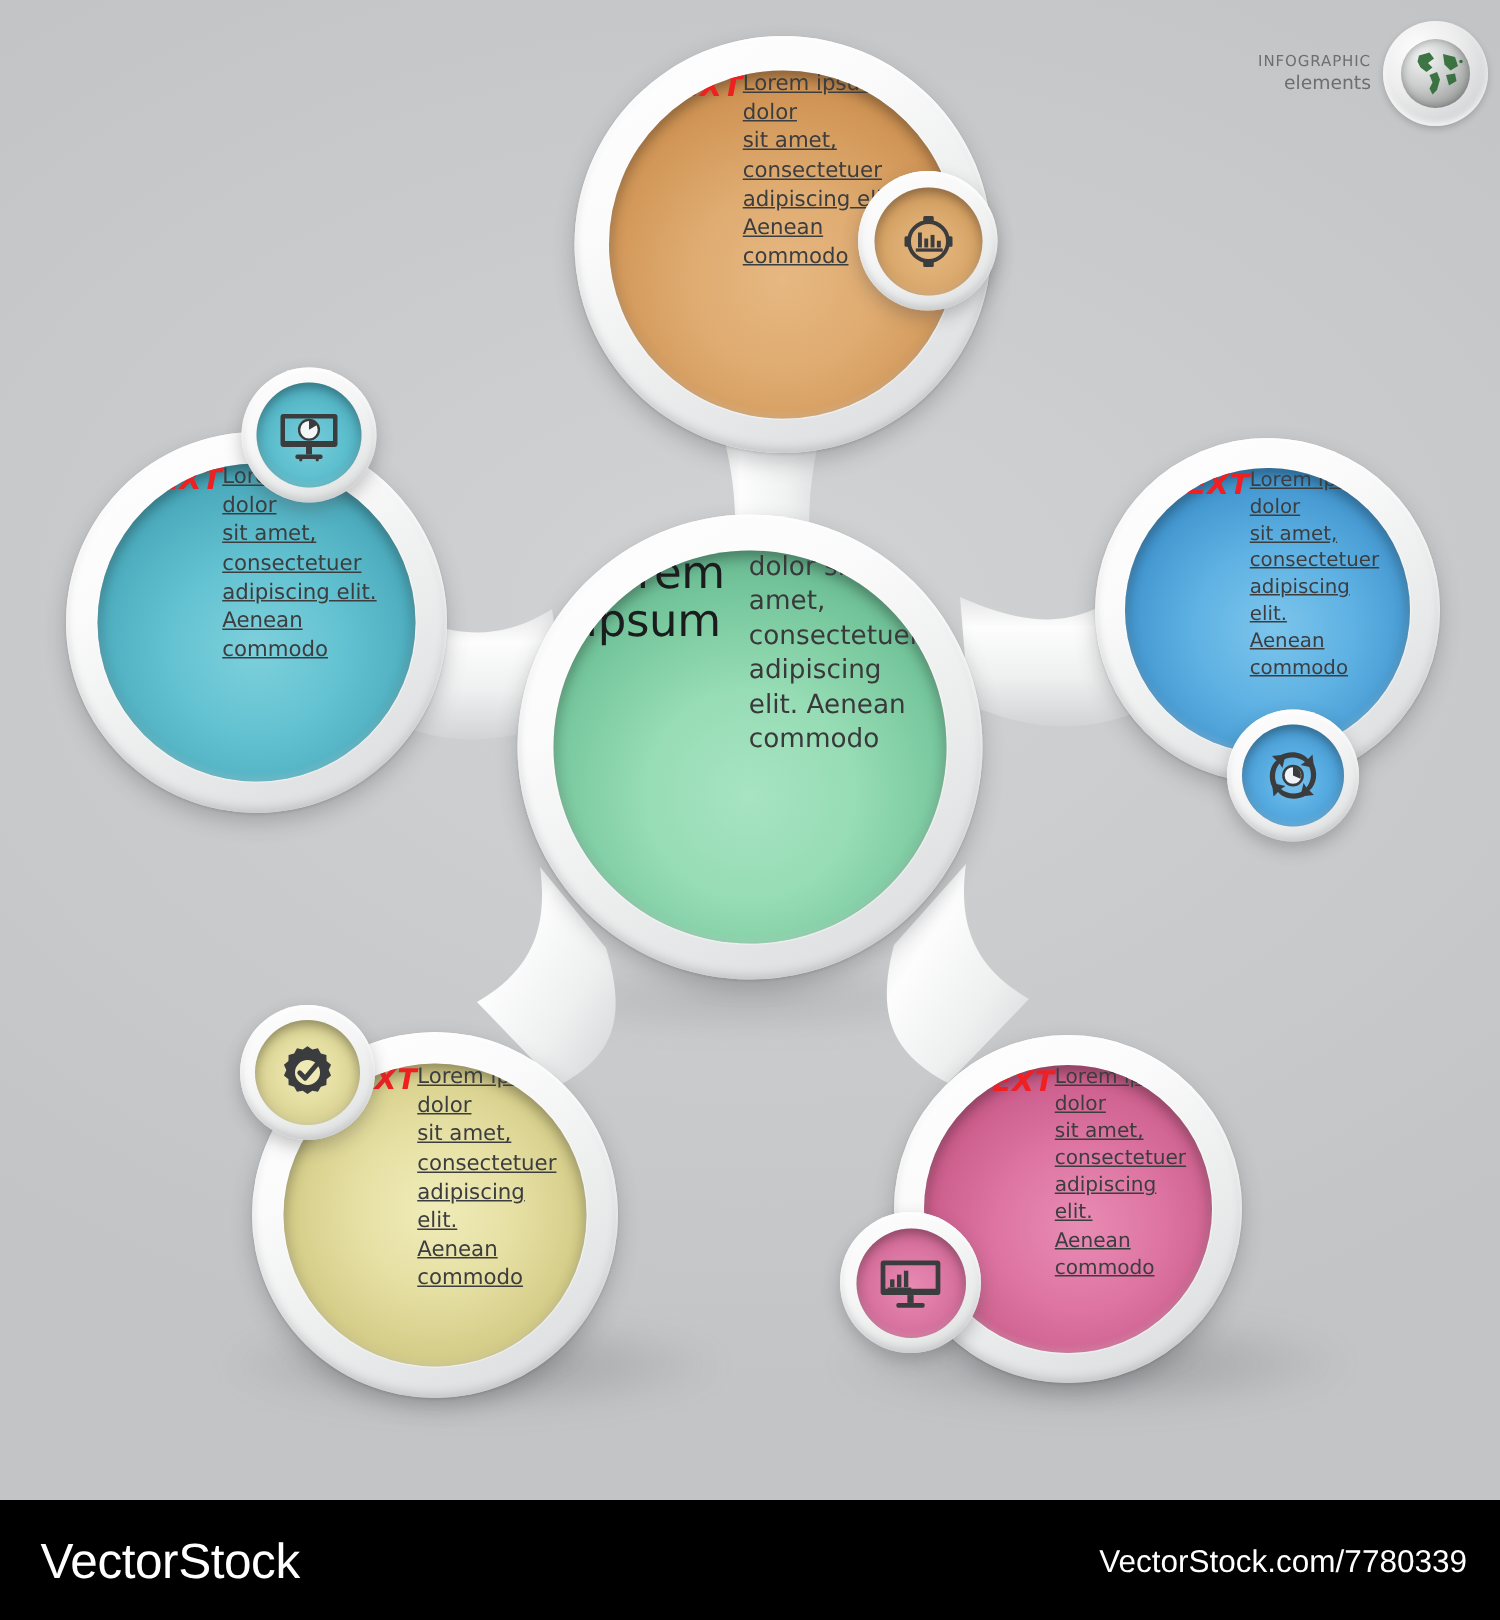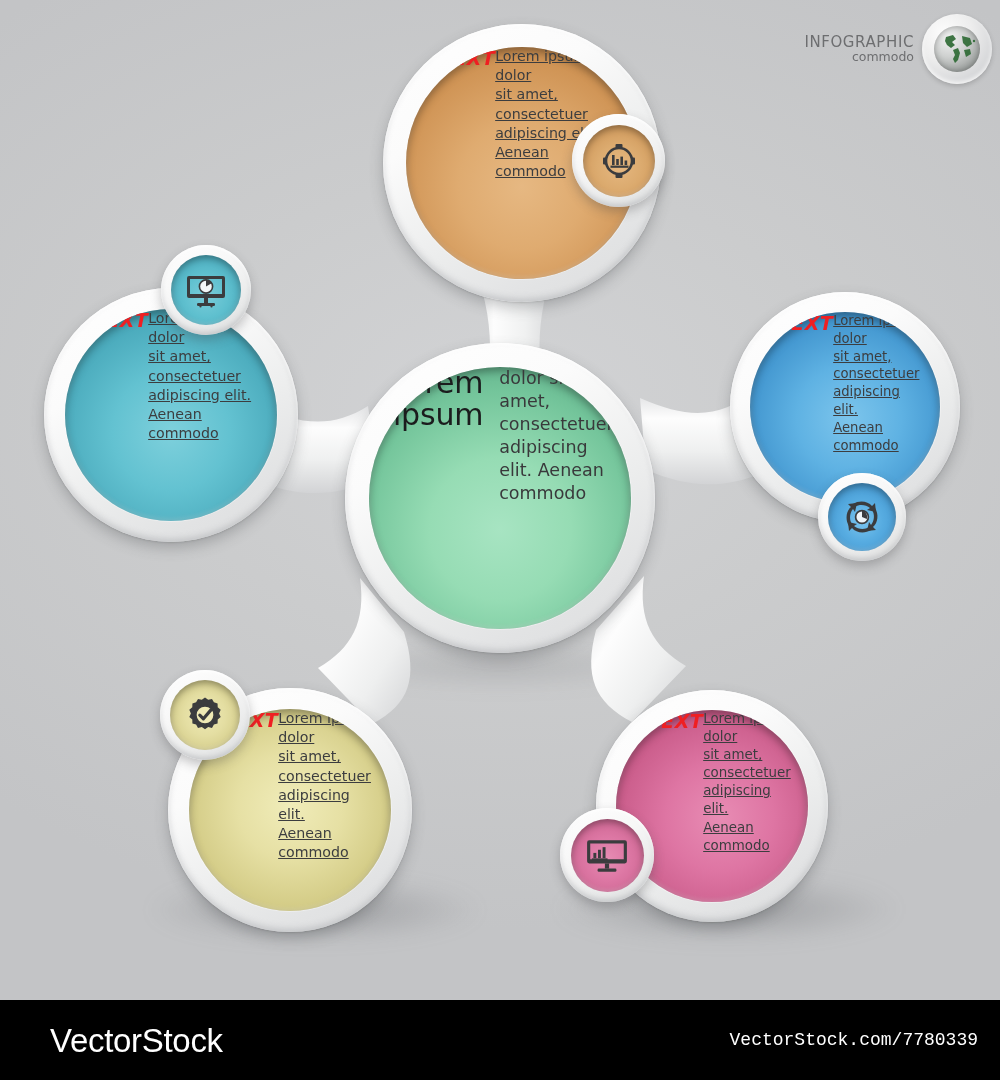--- a/index.html
+++ b/index.html
@@ -19,21 +19,21 @@
 
   
   #header{
     position:absolute; top:14px; right:8px;
     display:flex; align-items:center; gap:8px;
   }
   #header-text{
     text-align:right; line-height:1.12;
     color:#6d6e70;
   }
-  #header-text .l1{font-size:15px;letter-spacing:.6px;}
+  #header-text .l1{font-size:10px;letter-spacing:.6px;}
   #header-text .l2{font-size:12.5px;}
   .globe-wrap{
     position:relative;width:70px;height:70px;border-radius:50%;
     background:radial-gradient(circle at 32% 28%, #fdfdfd 0%, #ededed 40%, #d7d8da 72%, #c3c4c6 100%);
     box-shadow:0 2px 5px rgba(0,0,0,.18), inset 0 -2px 4px rgba(255,255,255,.8);
     display:flex;align-items:center;justify-content:center;
   }
   .globe{
     width:46px;height:46px;border-radius:50%;
     background:radial-gradient(circle at 33% 27%, #f2f3f3 0%, #cfd1d0 40%, #9fa3a1 75%, #7d817f 100%);
@@ -92,21 +92,21 @@
   }
 
   
   #center-ring{left:345px;top:343px;width:310px;height:310px;}
   #center-disc{
     width:262px;height:262px;
     background:radial-gradient(circle at 50% 62%, #a7e4c2 0%, #96dcb4 34%, #74c59b 66%, #4f9f7c 100%);
   }
   #center-disc .txtbox{padding:0 28px;align-items:flex-start;}
   #center-title{
-    color:#1b1c1d;font-size:30px;line-height:1.08;margin:0 0 16px 4px;letter-spacing:-.2px;text-align:right;
+    color:#1b1c1d;font-size:30px;line-height:1.08;margin:0 0 16px 4px;letter-spacing:-.2px;
   }
   #center-body{
     color:#39393b;font-size:17.5px;line-height:1.32;white-space:pre-line;margin-left:16px;
   }
 
   
   .connector{position:absolute;pointer-events:none;}
 
   
   .icon-ring{
@@ -128,37 +128,36 @@
 
   
   #footer{
     position:absolute;left:0;bottom:0;width:1000px;height:80px;
     background:#000;
   }
   #footer-brand{
     position:absolute;left:27px;top:22px;
     color:#fff;font-size:33px;letter-spacing:-.3px;
     font-family:"Liberation Sans", sans-serif;
-    margin-left:23px;
   }
   #footer-url{
     position:absolute;right:22px;top:30px;
-    color:#fff;font-size:18px;
-    font-family:Liberation Mono, monospace;
+    color:#fff;font-size:21px;
+    font-family:Liberation Sans, sans-serif;
   }
 </style>
 </head>
 <body>
 
 <div id="stage">
 
   <div id="header">
     <div id="header-text">
       <div class="l1">INFOGRAPHIC</div>
-      <div class="l2">commodo</div>
+      <div class="l2">elements</div>
     </div>
     <div class="globe-wrap">
       <div class="globe">
         <svg width="46" height="46" viewBox="0 0 46 46">
           <g fill="#2f6b36" opacity="0.92">
             <path d="M12 11 L19 9 L22 13 L18 16 L21 19 L17 22 L13 19 L11 15 Z"></path>
             <path d="M19 24 L24 22 L26 27 L24 34 L21 37 L19 33 L21 29 Z"></path>
             <path d="M28 10 L36 12 L38 18 L33 21 L29 17 Z"></path>
             <path d="M30 24 L36 23 L37 28 L32 31 Z"></path>
             <circle cx="40" cy="15" r="1.2"></circle>

